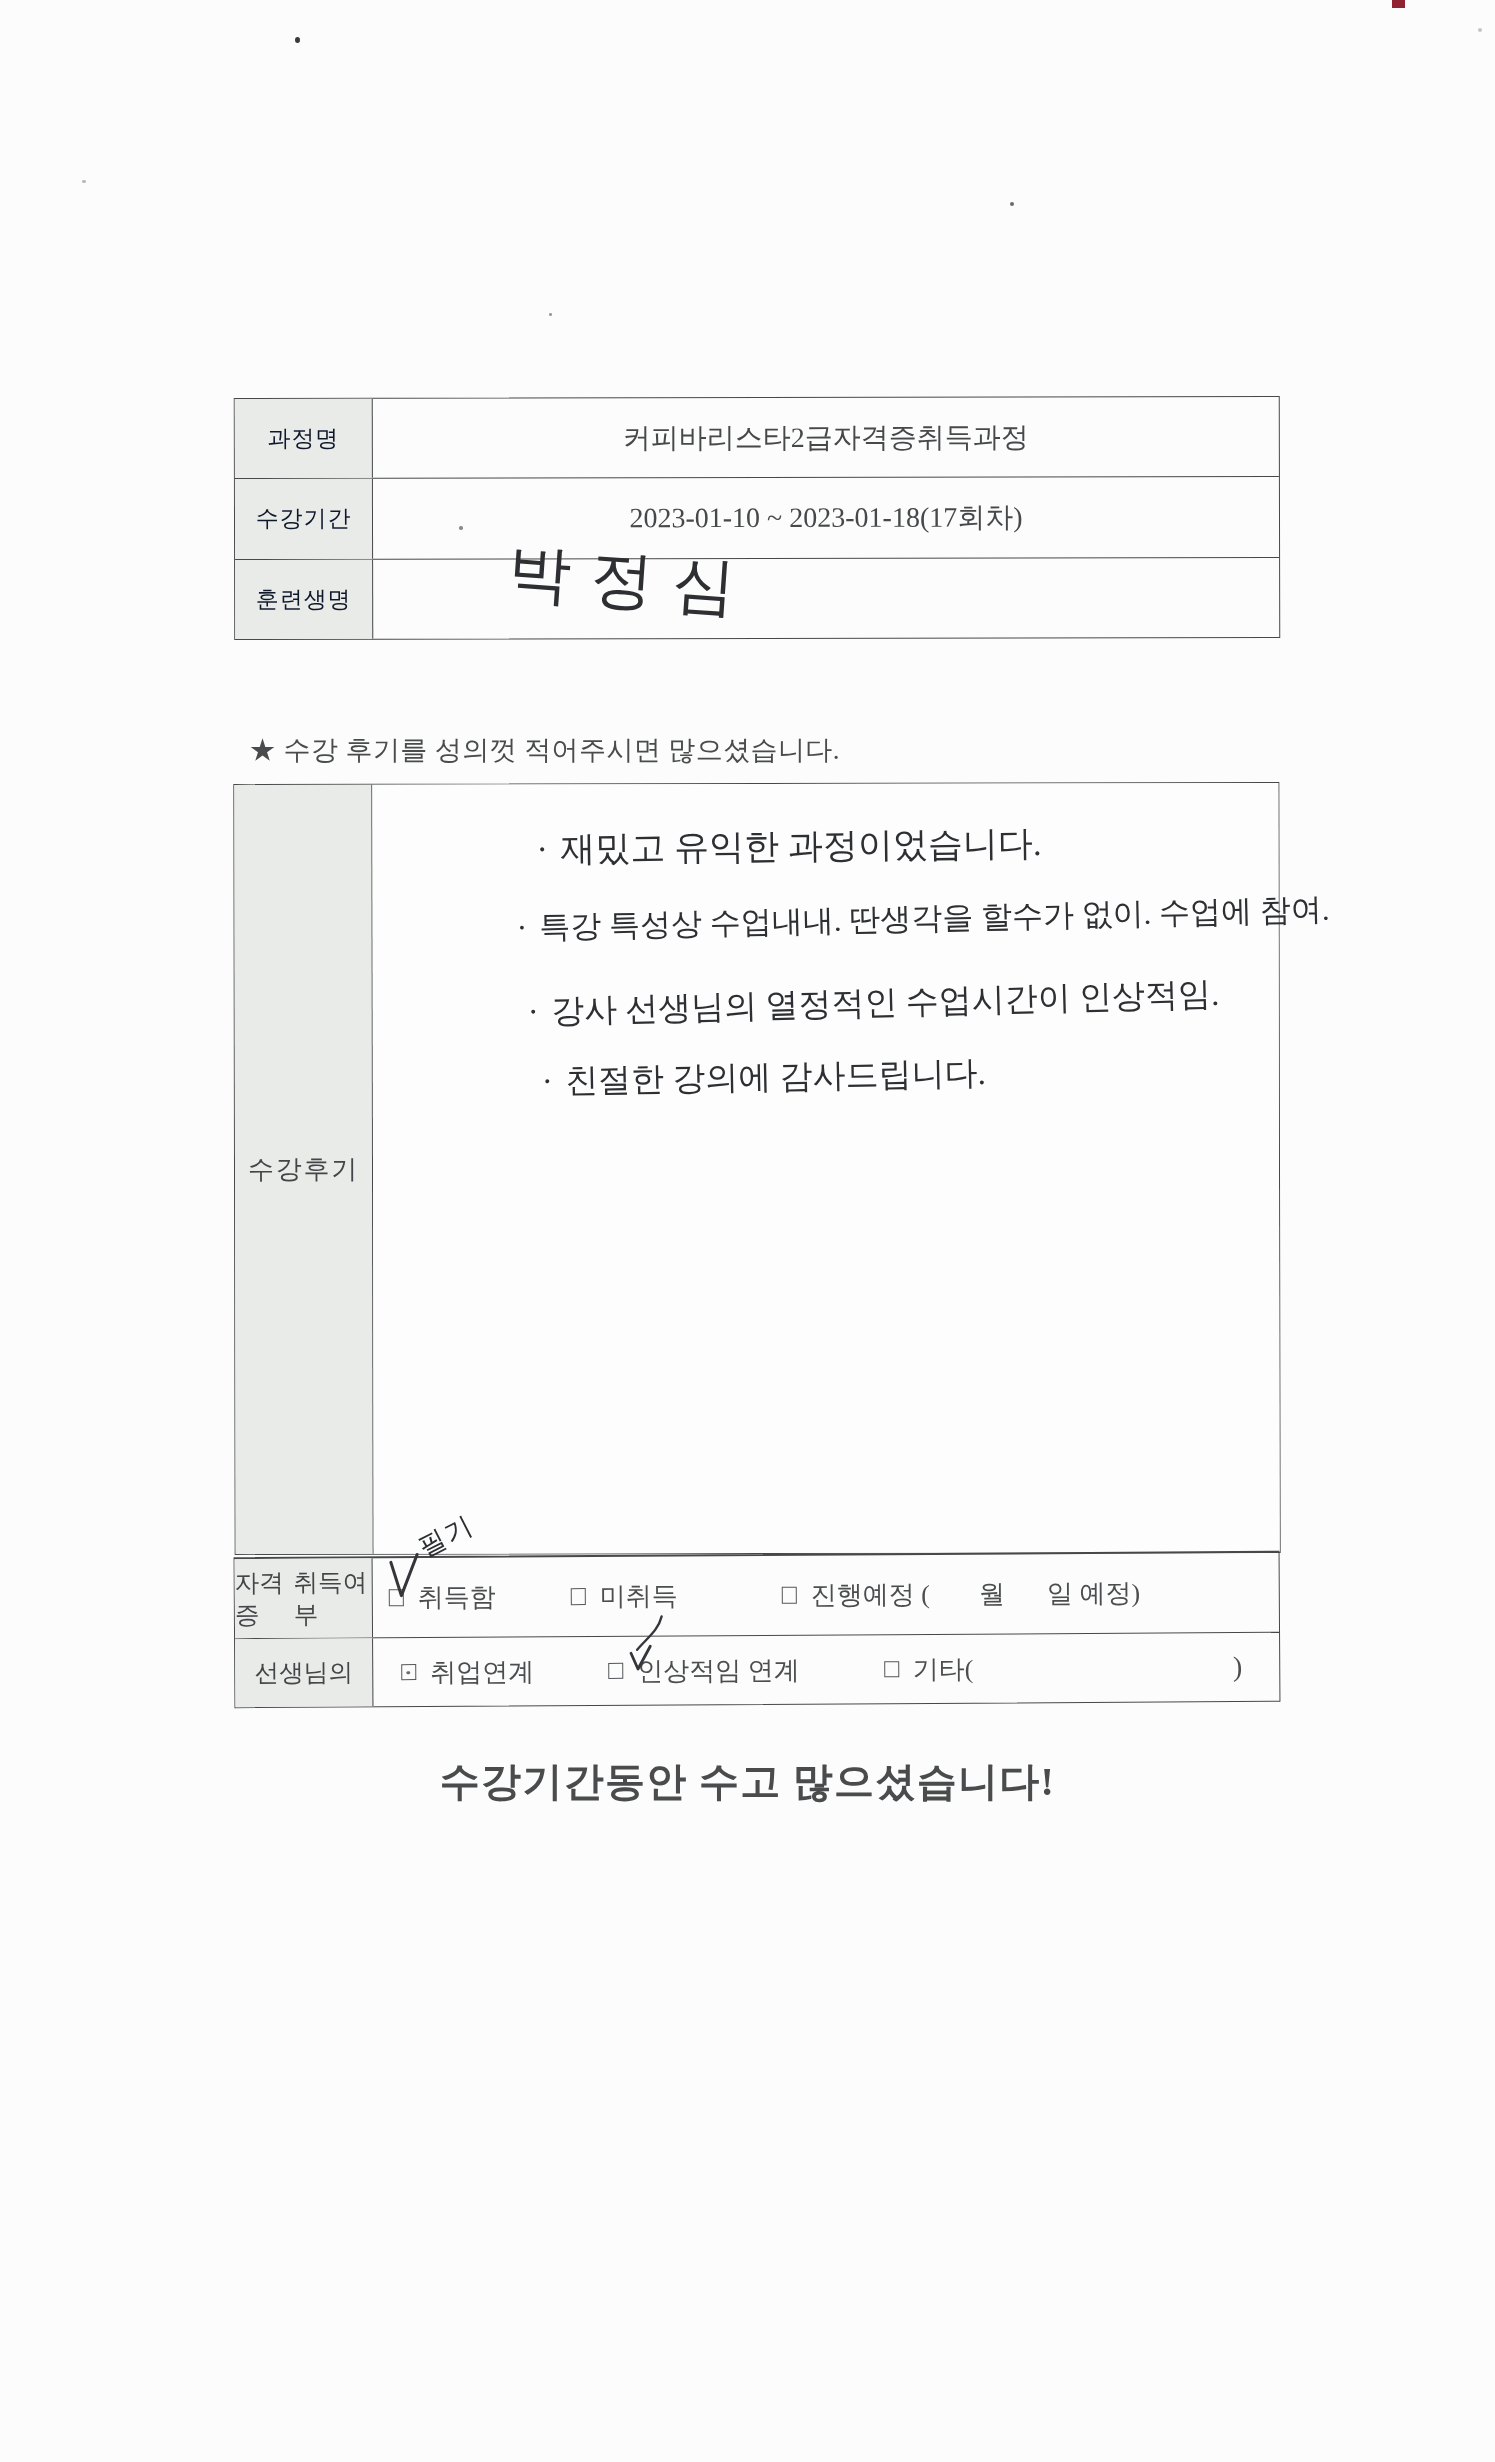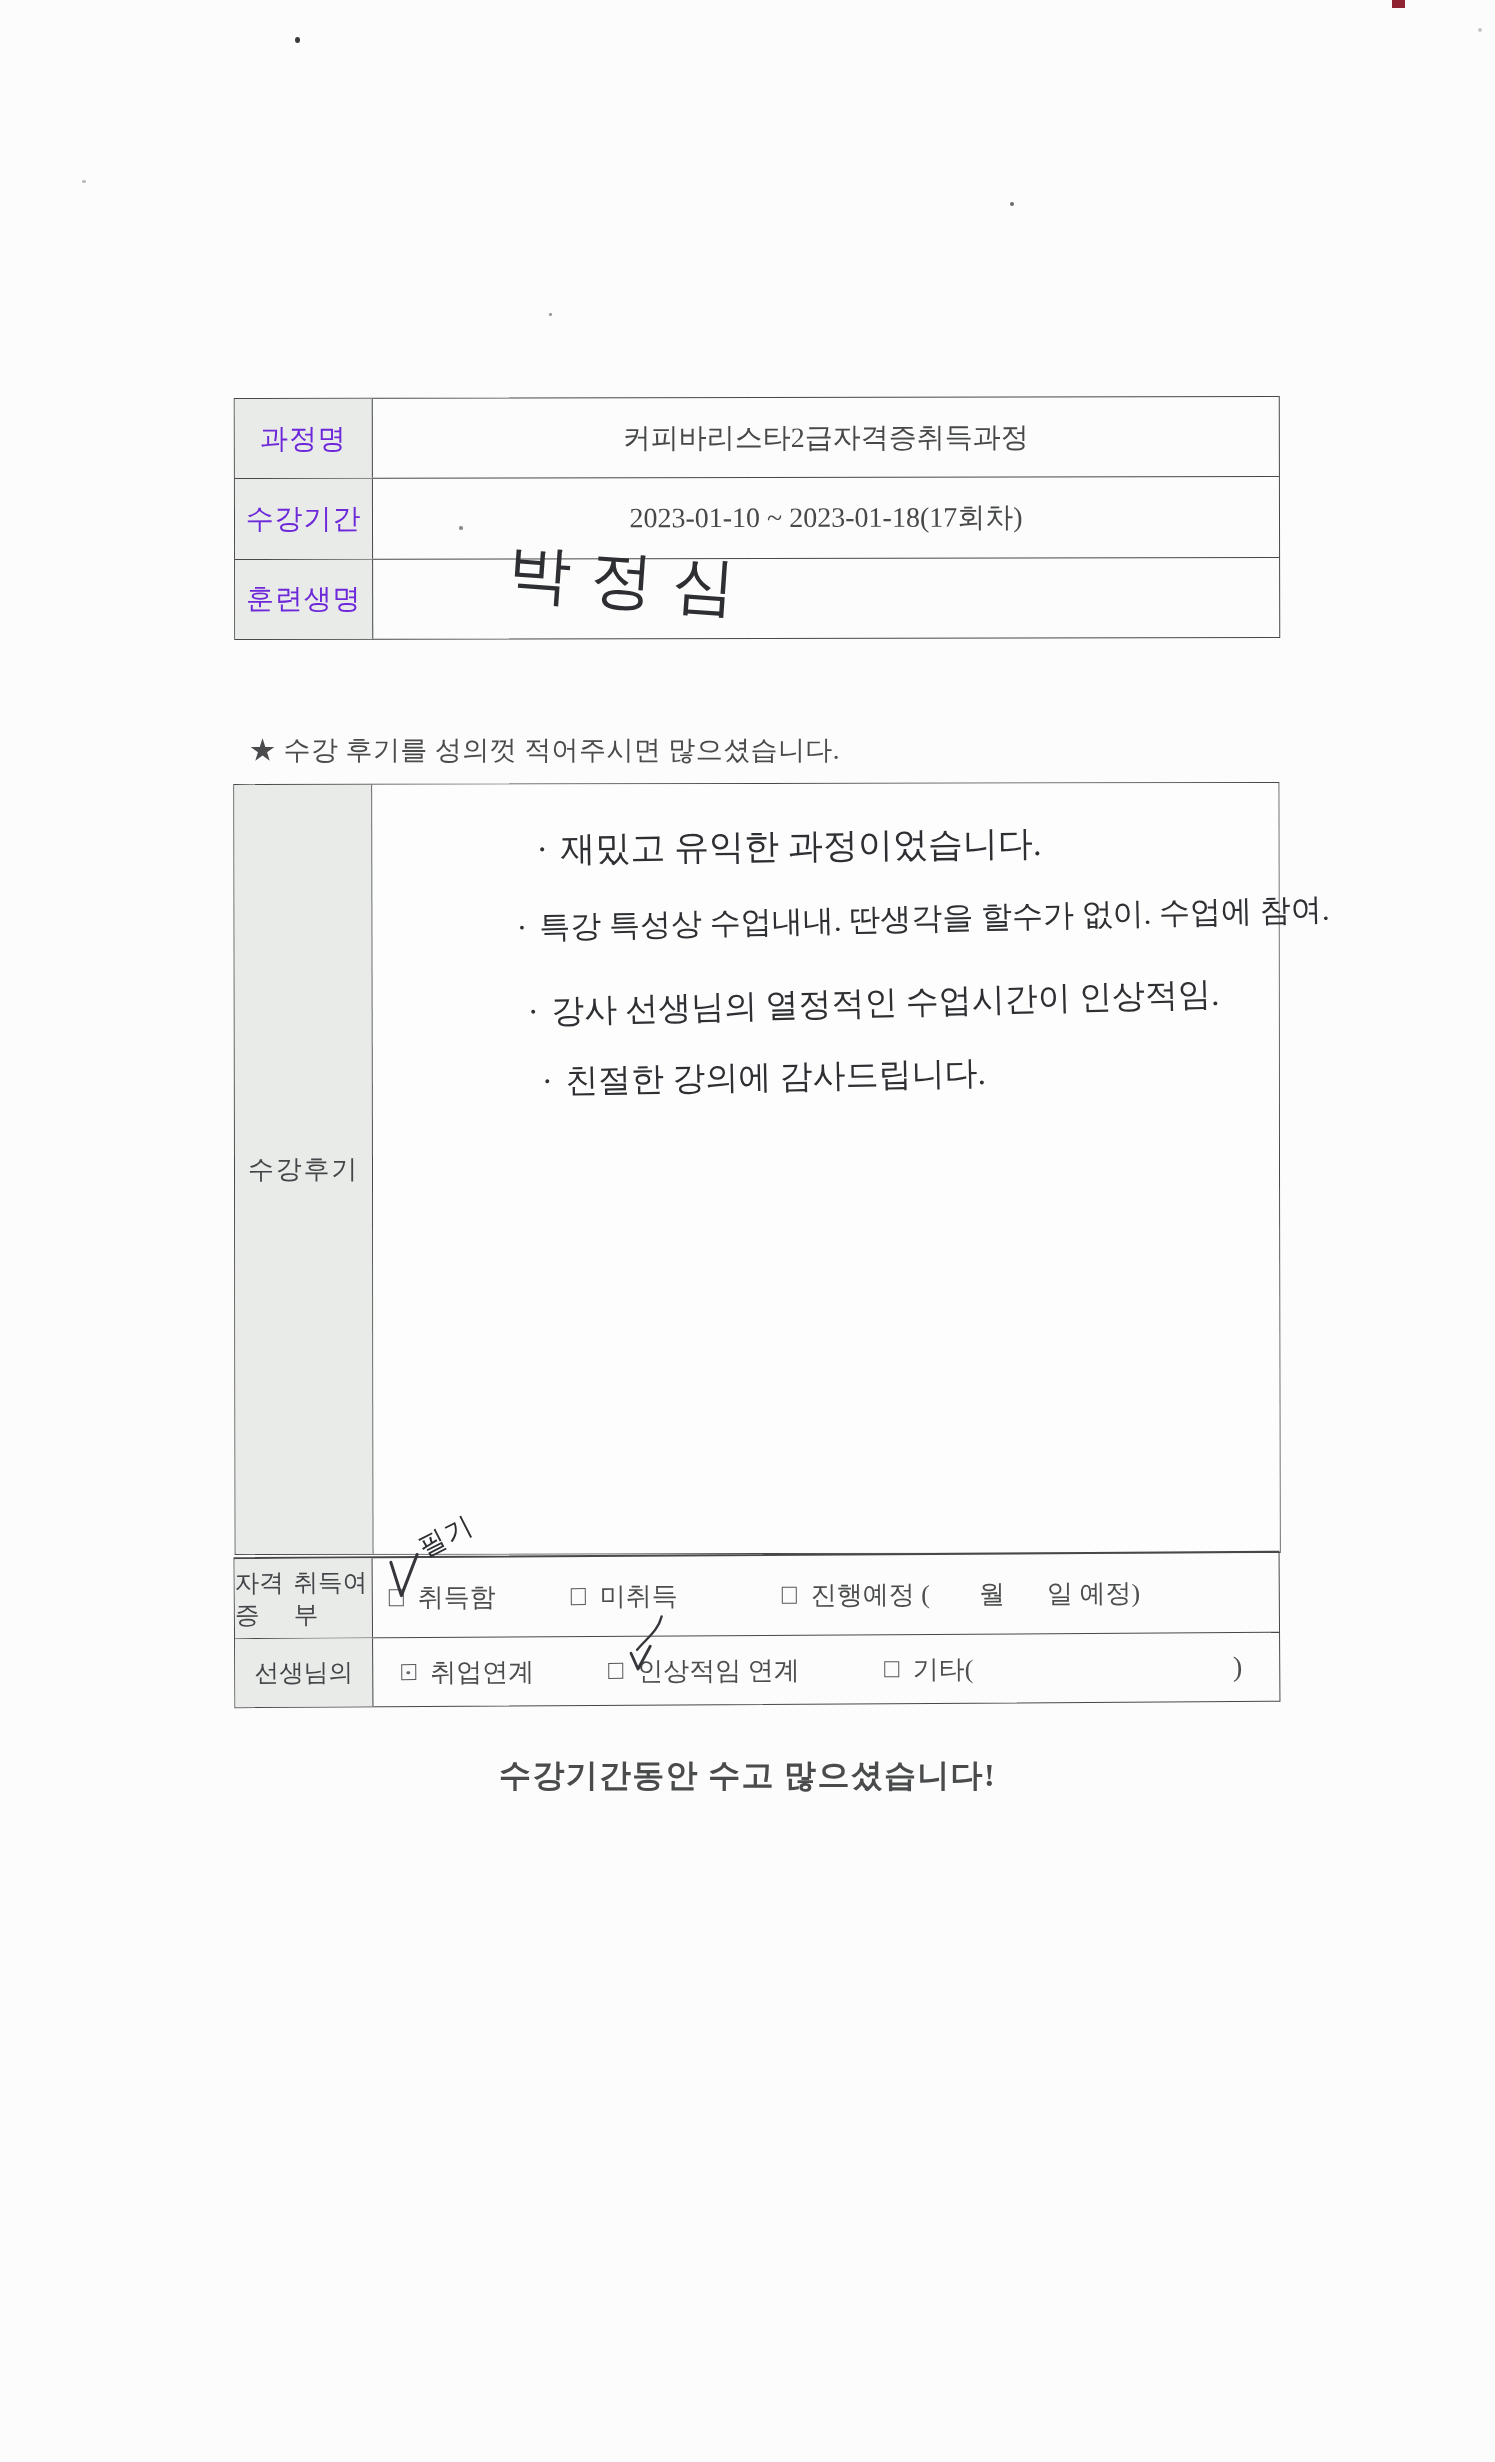--- a/index.html
+++ b/index.html
@@ -10,21 +10,21 @@
   .red-mark{left:1392px;top:0;width:13px;height:8px;background:#8f2332;}
   
   .title{left:0;top:236px;width:1495px;text-align:center;font-size:67px;letter-spacing:12.3px;
          color:#57585c;white-space:nowrap;}
   
   .info-table{left:234px;top:397px;width:1046px;height:242px;border:1.8px solid #48484a;
               display:flex;flex-direction:column;box-sizing:border-box;transform:rotate(-0.12deg);}
   .info-row{flex:1;display:flex;border-bottom:1.8px solid #48484a;}
   .info-row:last-child{border-bottom:none;}
   .cell-label{width:137px;background:#e9ebe8;border-right:1.8px solid #48484a;display:flex;
-              align-items:center;justify-content:center;font-size:28px;letter-spacing:0.9px;color:#6d28d9;}
+              align-items:center;justify-content:center;font-size:23px;letter-spacing:0.9px;color:#0f172a;}
   .cell-value{flex:1;display:flex;align-items:center;justify-content:center;font-size:28px;color:#47484a;}
   .handwritten{font-family:"Liberation Serif",serif;color:#2e2f33;}
   .name-hand{left:508px;top:538px;font-size:63px;letter-spacing:19.3px;transform:rotate(4deg);}
   
   .note{left:249px;top:732px;font-size:27px;color:#4a4b4d;letter-spacing:0.4px;}
   
   .review-box{left:234px;top:783px;width:1046px;height:771px;border:1.8px solid #48484a;
               display:flex;box-sizing:border-box;transform:rotate(-0.1deg);}
   .review-label{width:137px;background:#e9ebe8;border-right:1.8px solid #48484a;display:flex;
                 align-items:center;justify-content:center;font-size:26px;letter-spacing:1.8px;color:#454549;}
@@ -51,21 +51,21 @@
   .cbx{display:inline-block;width:15px;height:16.7px;border:1.8px solid #55565a;box-sizing:border-box;
        margin-right:14px;position:relative;background:transparent;}
   .cbx .inner-dot{position:absolute;left:4.4px;top:6.2px;width:3.5px;height:3.5px;background:#6a6b6e;border-radius:50%;}
   .gap50{display:inline-block;width:49px;}
   .gap45{display:inline-block;width:42px;}
   .closing-paren{position:absolute;right:37px;font-size:28px;}
   
   .ann-pilgi{left:417px;top:1518px;font-size:27px;transform:rotate(-27deg);letter-spacing:1.8px;}
   .svg-mark{position:absolute;overflow:visible;}
   
-  .footer{left:0;top:1754px;width:1495px;text-align:center;font-weight:bold;font-size:32px;
+  .footer{left:0;top:1754px;width:1495px;text-align:center;font-weight:bold;font-size:40px;
           letter-spacing:1.3px;color:#4a4b4d;}
   
   .speck{position:absolute;border-radius:50%;}
 </style>
 </head>
 <body>
 
 <div id="sheet">
 
   <div class="abs red-mark"></div>

